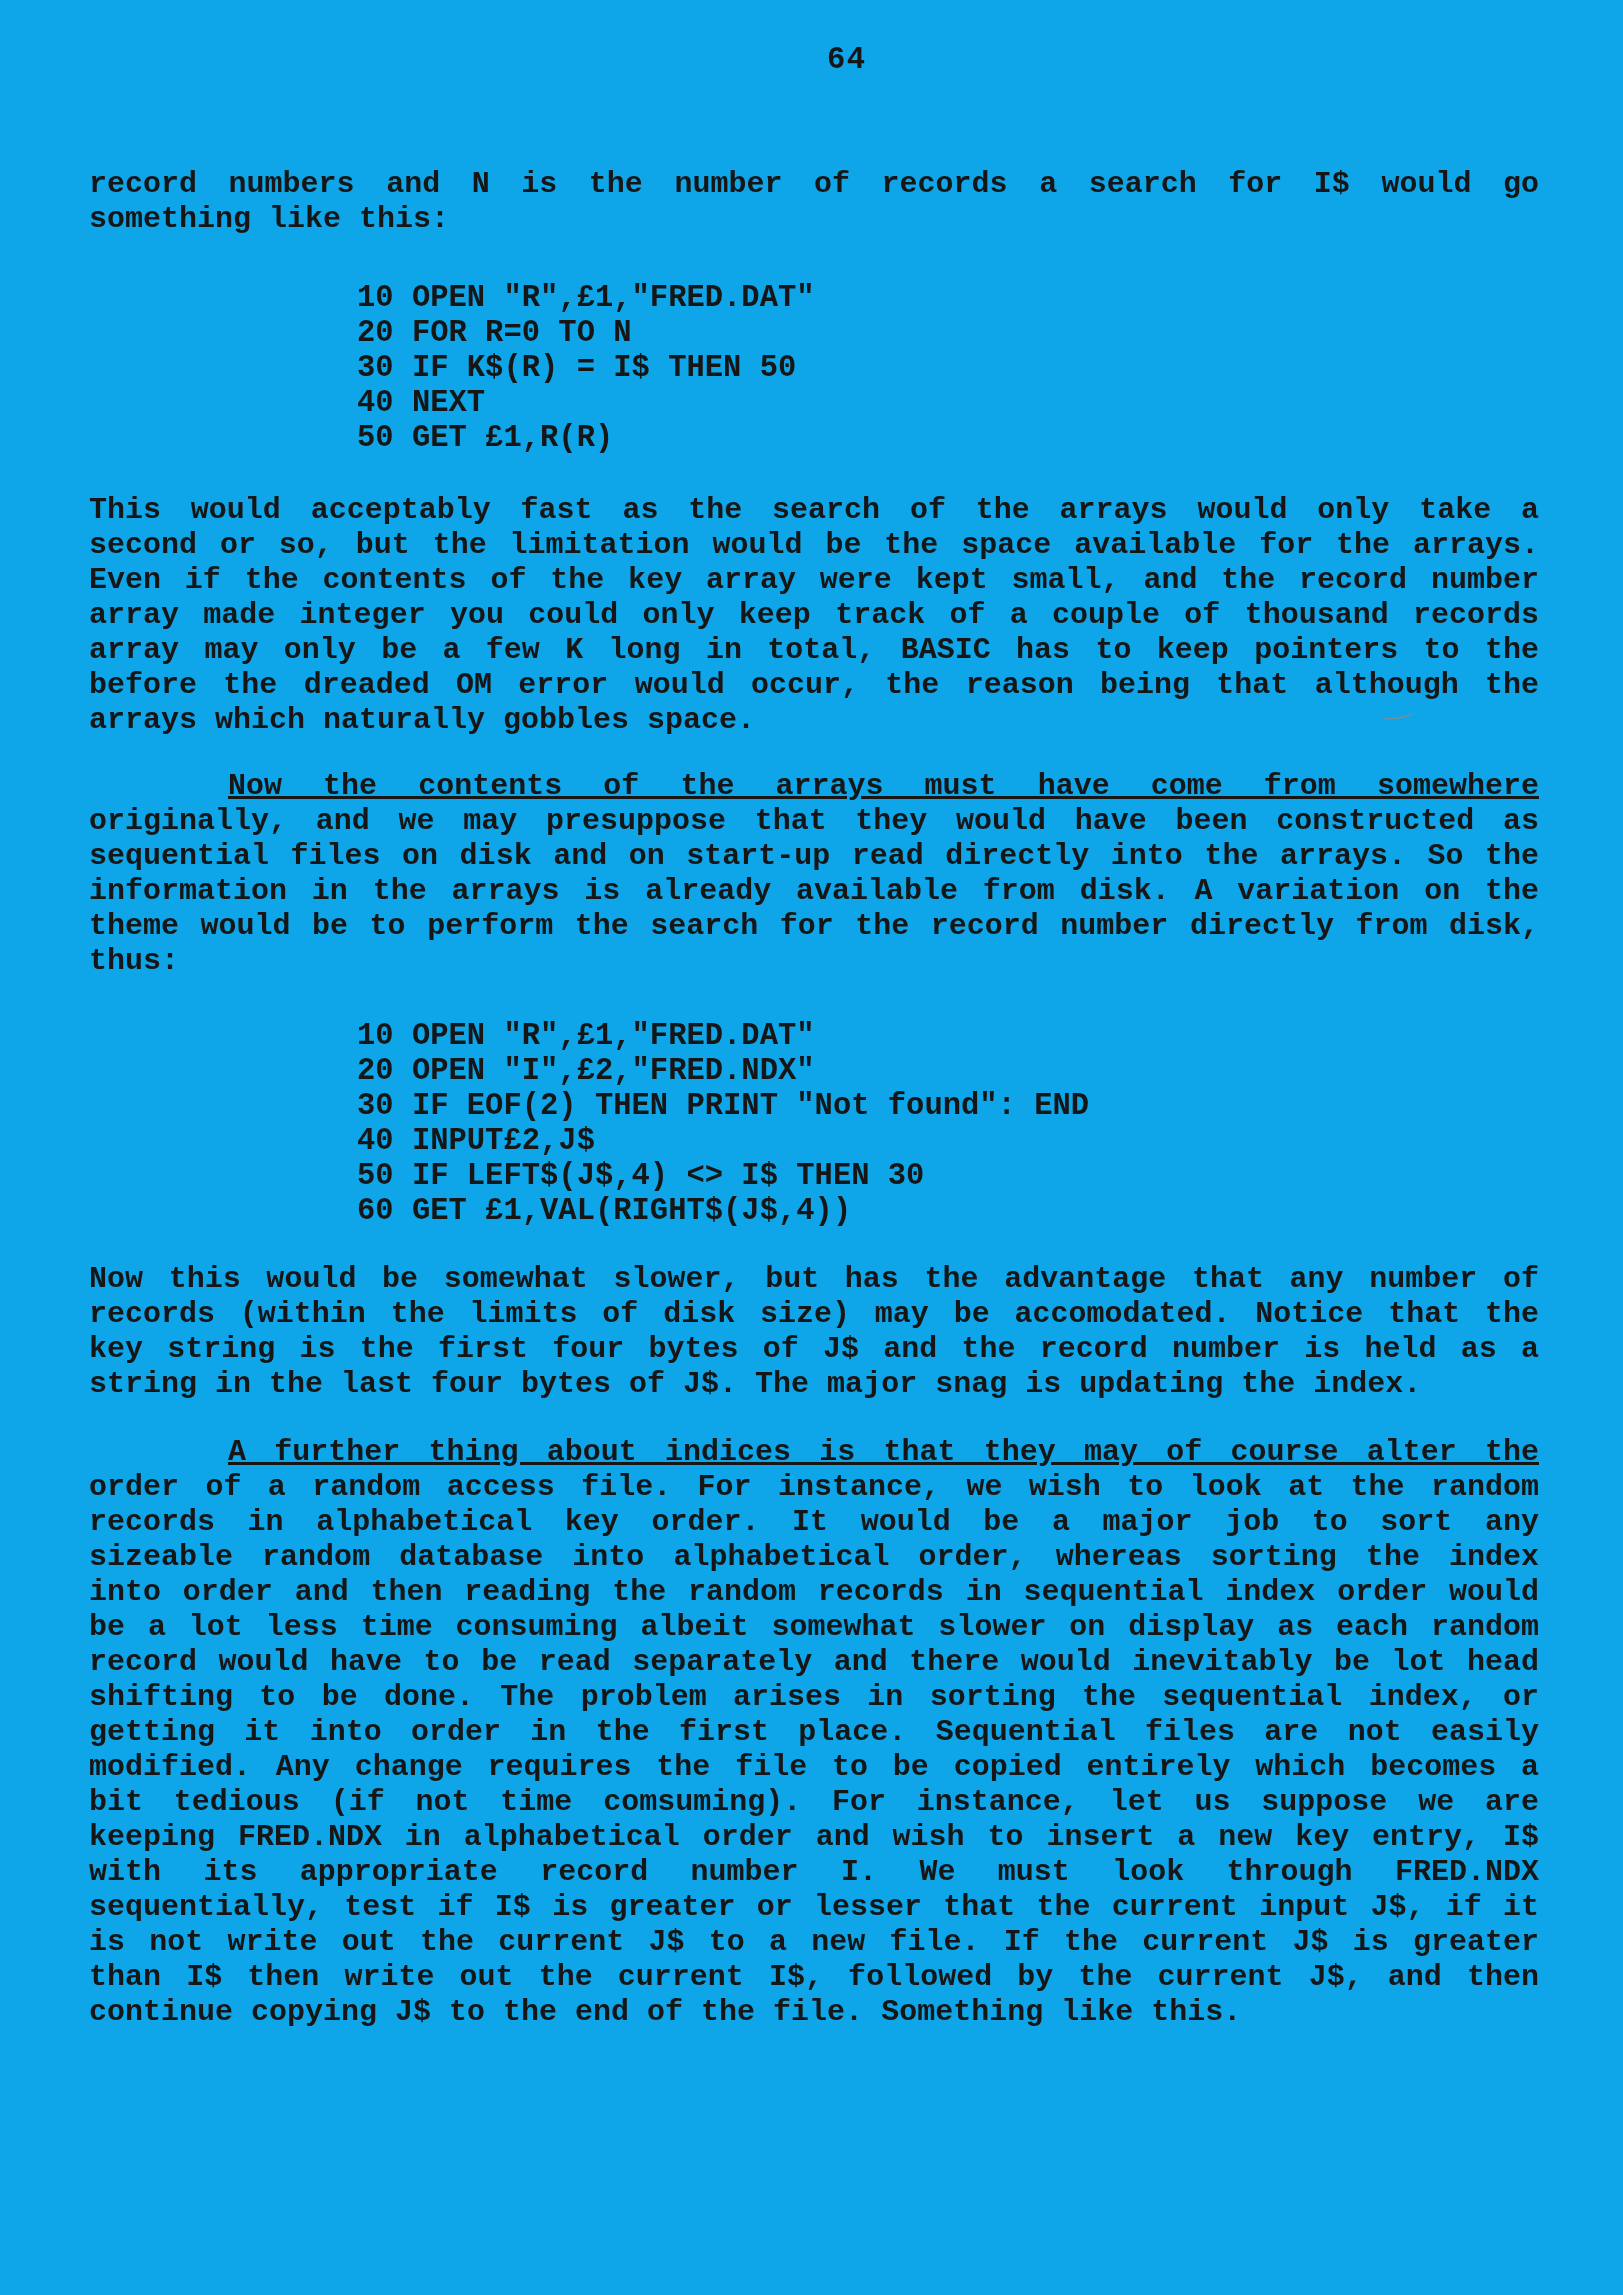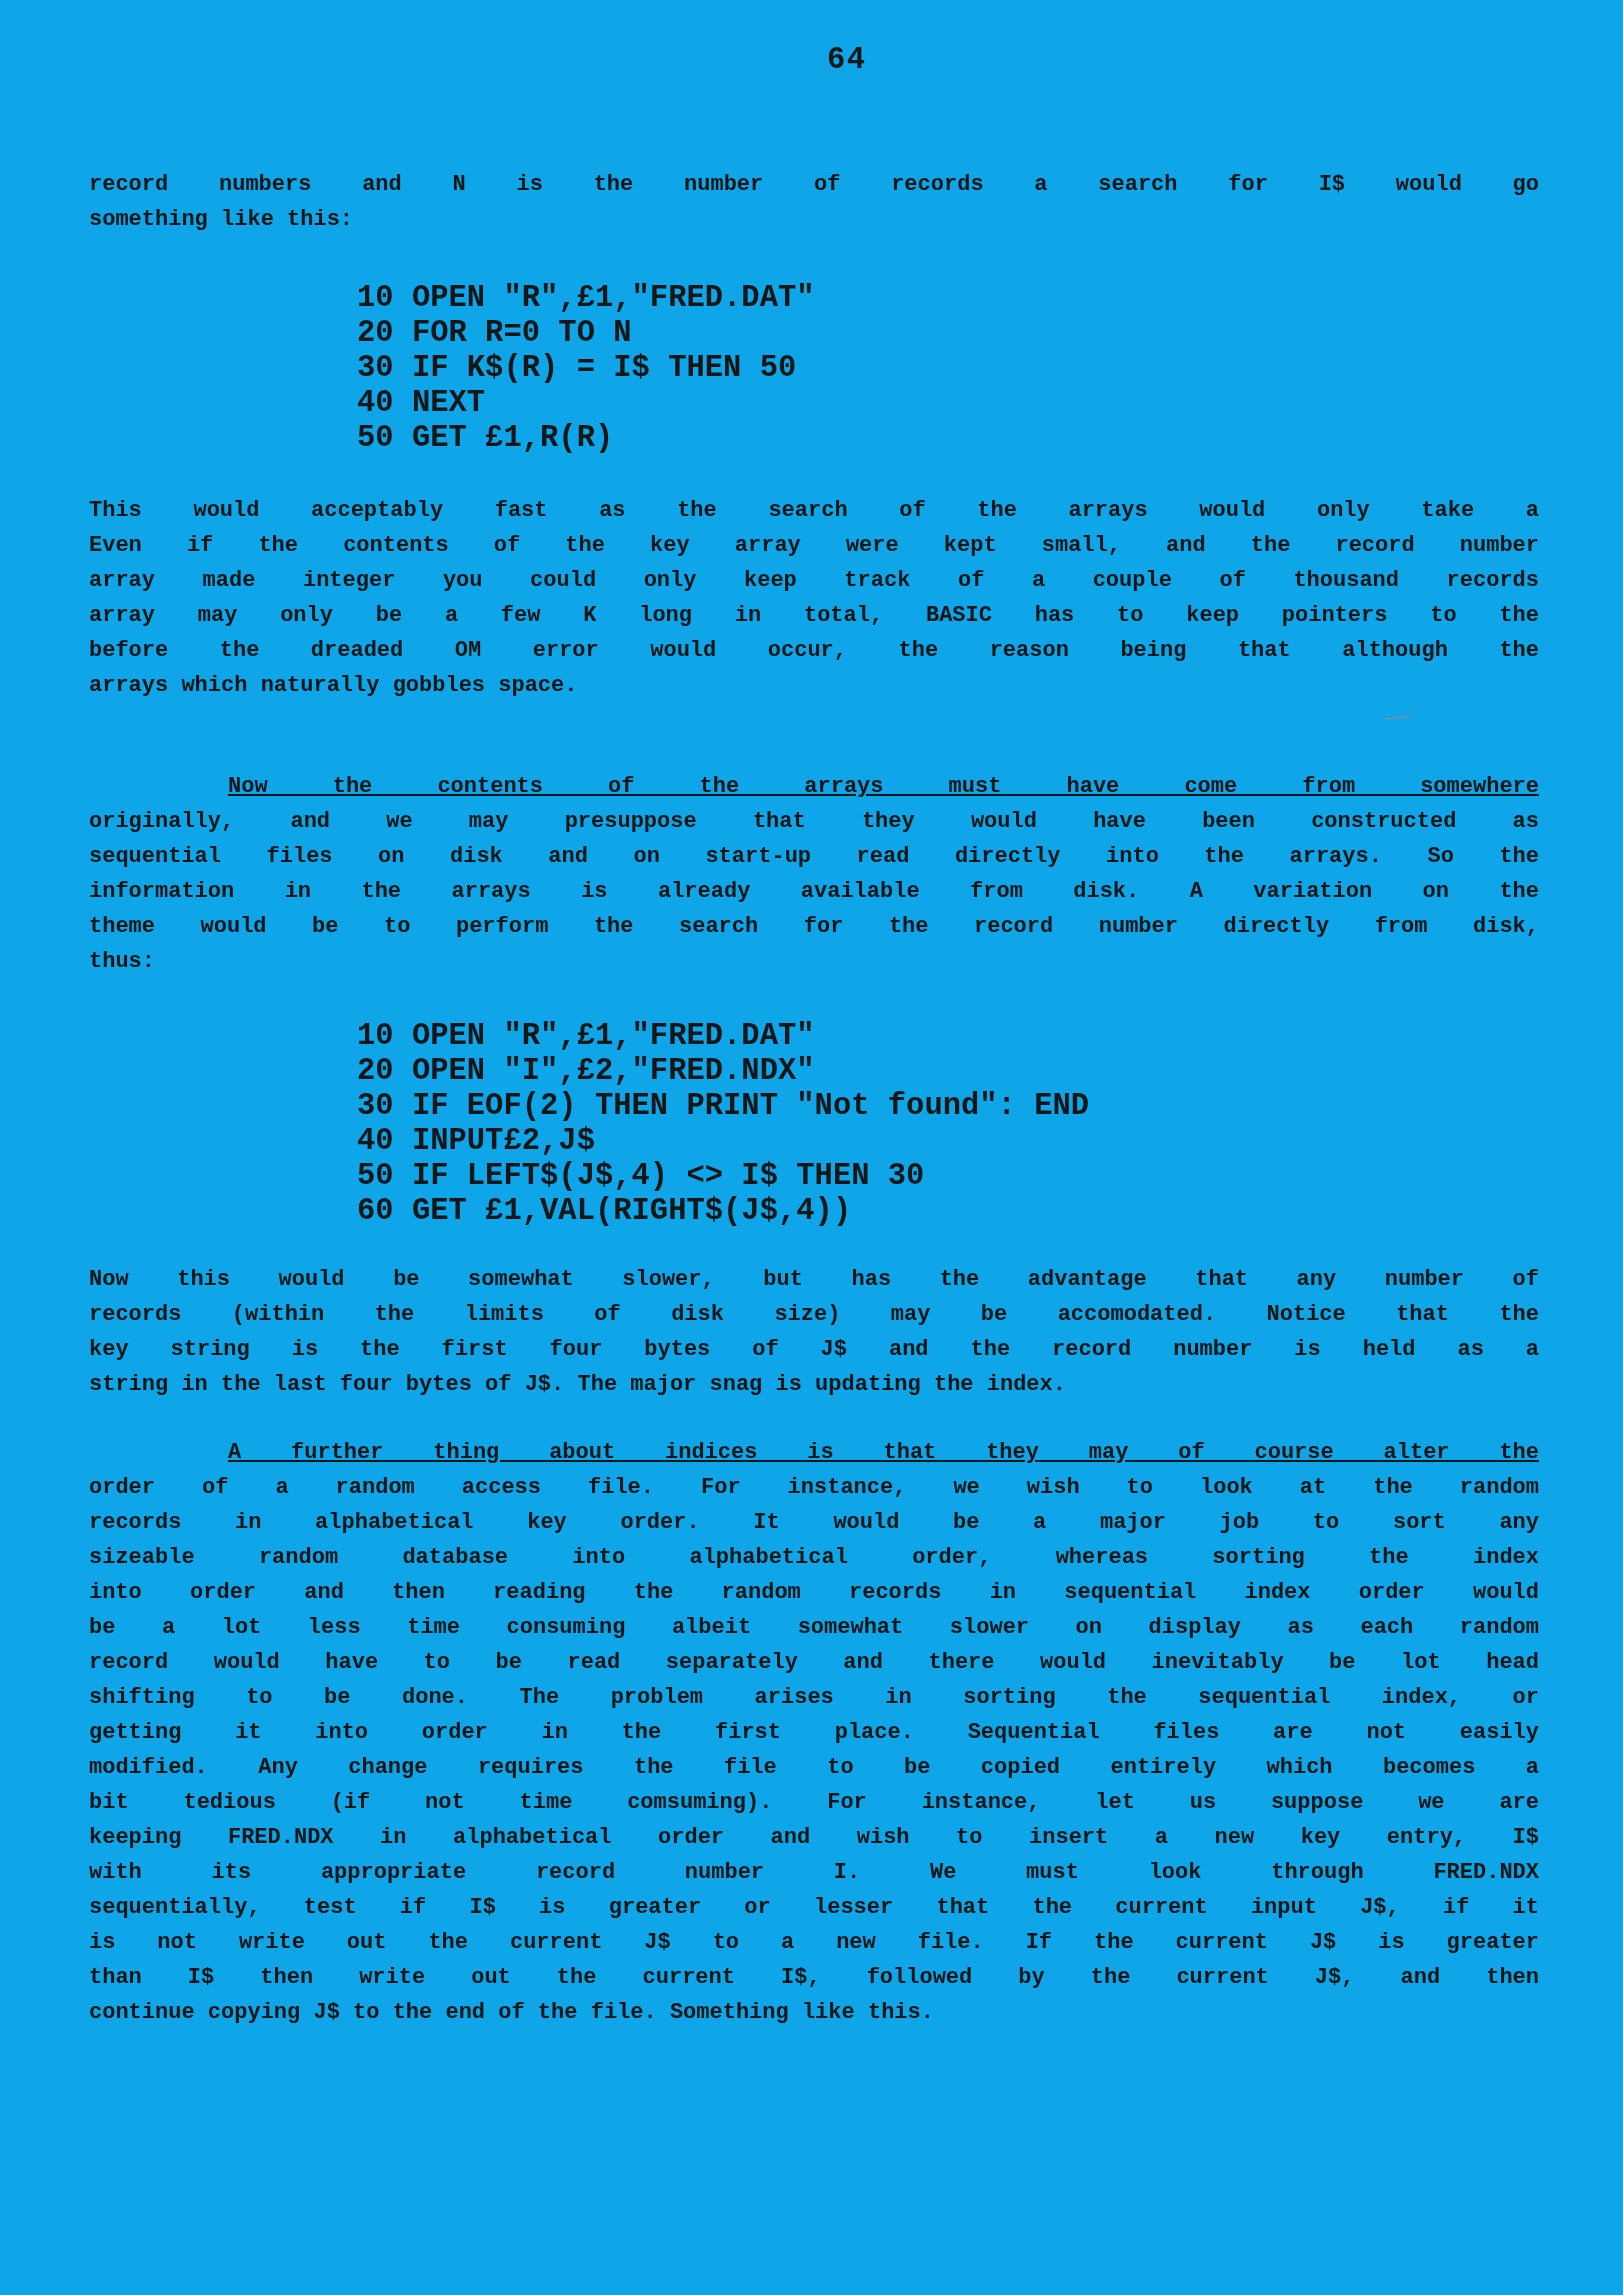--- a/index.html
+++ b/index.html
@@ -27,21 +27,21 @@
     letter-spacing: 1.4px;
   }
   .block {
     position: absolute;
     left: 89px;
     width: 1450px;
   }
   .block .line {
     height: 35px;
     line-height: 35px;
-    font-size: 22px;
+    font-size: 30px;
     text-align: justify;
     text-align-last: justify;
     text-justify: inter-word;
   }
   .block .line.plain {
     text-align: left;
     text-align-last: left;
   }
   .block .line.indent {
     padding-left: 139px;
@@ -87,20 +87,21 @@
   <div class="code-block" style="top: 281px;">
       <div class="line">10 OPEN "R",£1,"FRED.DAT"</div>
       <div class="line">20 FOR R=0 TO N</div>
       <div class="line">30 IF K$(R) = I$ THEN 50</div>
       <div class="line">40 NEXT</div>
       <div class="line">50 GET £1,R(R)</div>
     </div>
 
   <div class="block" style="top: 493px;">
       <div class="line">This would acceptably fast as the search of the arrays would only take a</div>
+      <div class="line">second or so, but the limitation would be the space available for the arrays.</div>
       <div class="line">Even if the contents of the key array were kept small, and the record number</div>
       <div class="line">array made integer you could only keep track of a couple of thousand records</div>
       <div class="line">array may only be a few K long in total, BASIC has to keep pointers to the</div>
       <div class="line">before the dreaded OM error would occur, the reason being that although the</div>
       <div class="line plain">arrays which naturally gobbles space.</div>
     </div>
 
   <div class="block" style="top: 769px;">
       <div class="line indent">Now the contents of the arrays must have come from somewhere</div>
       <div class="line">originally, and we may presuppose that they would have been constructed as</div>

